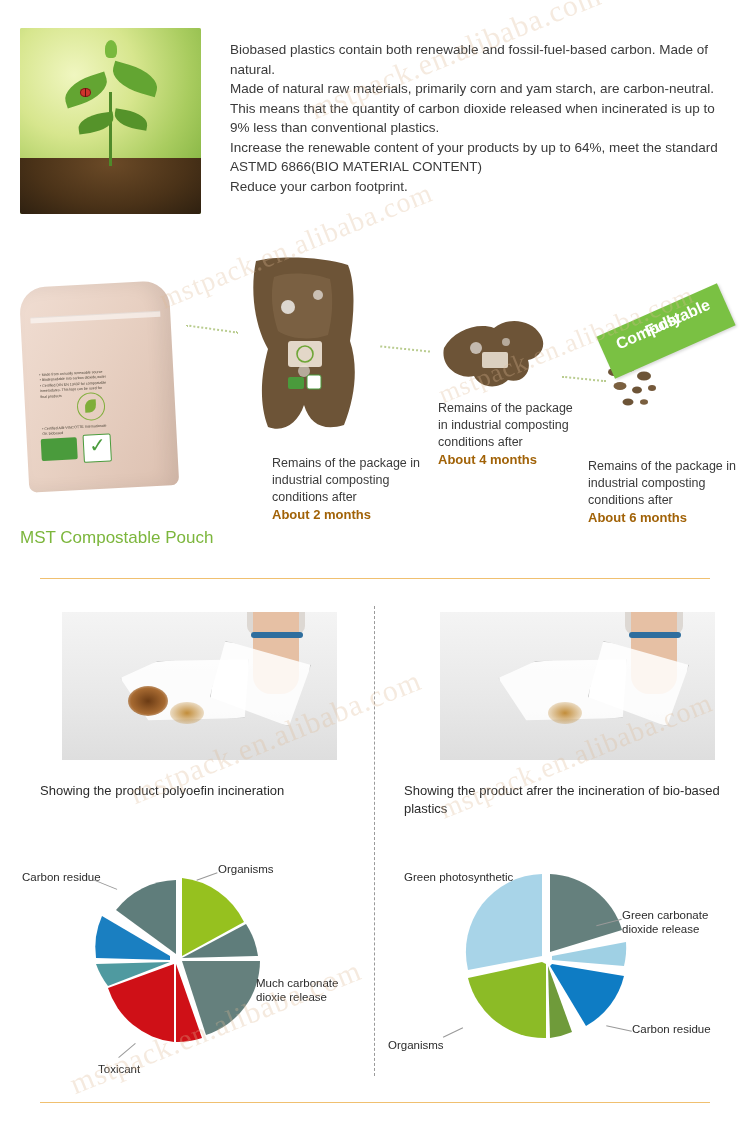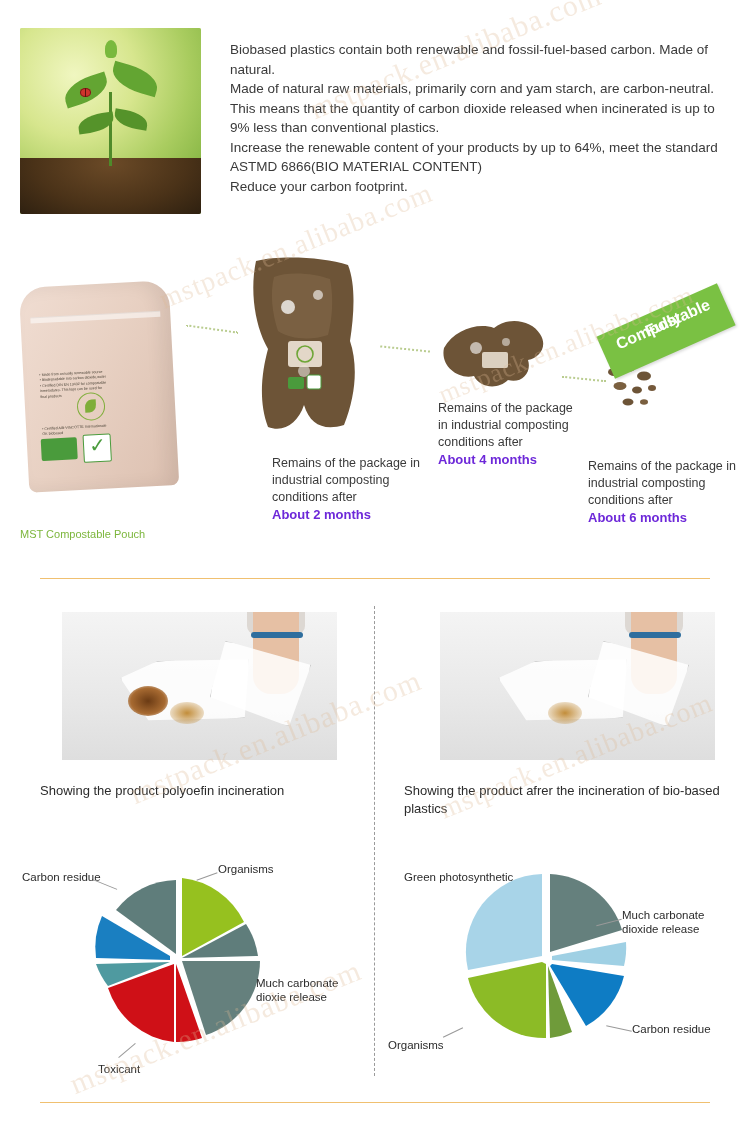--- a/index.html
+++ b/index.html
@@ -136,21 +136,21 @@
   .pouch .seal-check {
     position: absolute; left: 56px; top: 150px; width: 26px; height: 26px;
     background: #ffffff; border: 1px solid #4a9b3c; border-radius: 2px;
   }
   .pouch .seal-check:after {
     content:"✓"; position:absolute; left:5px; top:-2px; font-size: 20px; color:#4a9b3c;
   }
 
   .pouch-caption {
     position: absolute; left: 20px; top: 288px;
-    font-size: 11px; color: #7cb63c;
+    font-size: 17px; color: #7cb63c;
   }
 
   .frag {
     position: absolute;
     background: transparent;
   }
   
   .frag1 { left: 244px; top: 15px; width: 120px; height: 180px; }
   .frag2 { left: 436px; top: 74px; width: 116px; height: 80px; }
   .frag3 { left: 604px; top: 122px; width: 60px; height: 50px; }
@@ -164,21 +164,21 @@
   .dots2 { left: 380px; top: 108px; width: 50px; transform: rotate(6deg); }
   .dots3 { left: 562px; top: 138px; width: 44px; transform: rotate(6deg); }
 
   .stage-cap {
     position: absolute;
     font-size: 12.5px;
     line-height: 17px;
     color: #3a3a3a;
   }
   .stage-cap .mo {
-    color: #6d28d9;
+    color: #a16207;
     font-weight: bold;
     font-size: 13px;
   }
   .cap1 { left: 272px; top: 215px; width: 165px; }
   .cap2 { left: 438px; top: 160px; width: 145px; }
   .cap3 { left: 588px; top: 218px; width: 150px; }
 
   .fully {
     position: absolute;
     left: 600px; top: 68px;
@@ -465,21 +465,21 @@
       <path d="M106,108 L178,120 A78,78 0 0 1 140,170 L104,110 Z" fill="#0e7cc4"></path>
 
       <path d="M96,106 L22,122 A78,78 0 0 0 100,182 L100,108 Z" fill="#8cbb26"></path>
 
       <path d="M102,110 L126,176 A78,78 0 0 1 104,182 L102,110 Z" fill="#6f9b3a"></path>
     </svg>
   </div>
 
   <div class="pie-label" style="left: 404px; top: 30px; width: 140px;">Green photosynthetic</div>
 
-  <div class="pie-label" style="left: 622px; top: 68px; width: 110px;">Much carbonate dioxide release</div>
+  <div class="pie-label" style="left: 622px; top: 68px; width: 110px;">Green carbonate dioxide release</div>
   <div class="lead" style="left: 596px; top: 82px; width: 26px; transform: rotate(-14deg);"></div>
 
   <div class="pie-label" style="left: 632px; top: 182px; width: 106px;">Carbon residue</div>
   <div class="lead" style="left: 606px; top: 188px; width: 26px; transform: rotate(12deg);"></div>
 
   <div class="pie-label" style="left: 388px; top: 198px; width: 90px;">Organisms</div>
   <div class="lead" style="left: 442px; top: 192px; width: 22px; transform: rotate(-26deg);"></div>
 </section>
 
 <div class="divider div2"></div>

